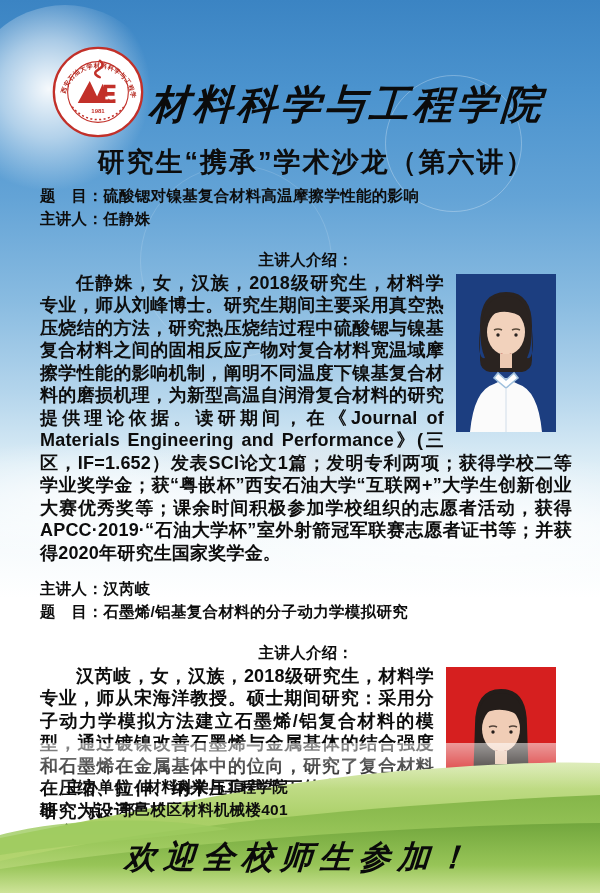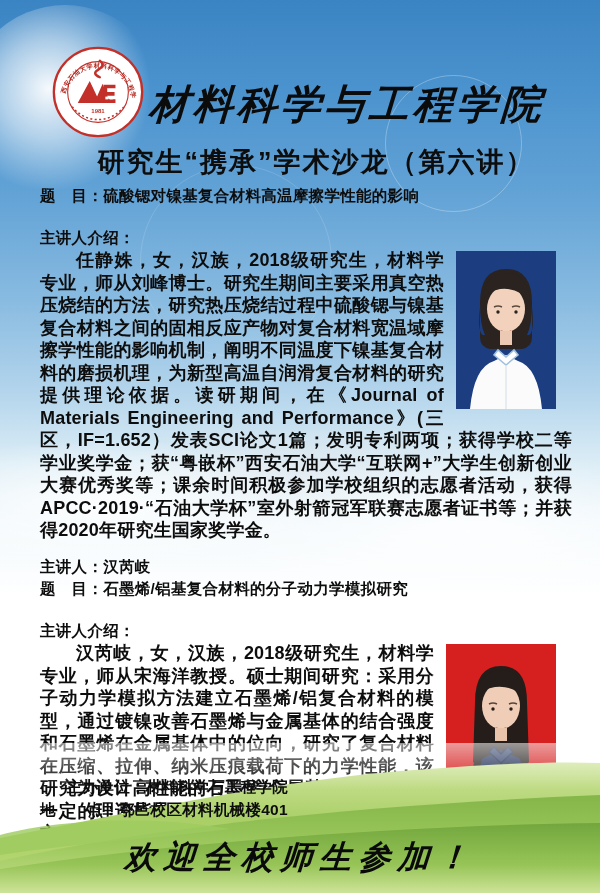--- a/index.html
+++ b/index.html
@@ -26,21 +26,21 @@
   .logo-wrap{position:absolute;left:52px;top:46px;width:92px;height:92px;}
   .college-title{position:absolute;left:138px;top:50px;width:418px;text-align:center;
     font-family:"DejaVu Serif","Liberation Serif",serif;font-size:40px;font-weight:900;
     color:#0b0b0b;letter-spacing:4px;font-style:italic;transform:skewX(-3deg);white-space:nowrap;}
   .event-title{position:absolute;left:16px;top:122px;width:600px;text-align:center;
     font-size:27px;font-weight:900;color:#0d0d0d;letter-spacing:2px;}
 
   
   .content{position:absolute;left:40px;top:168px;width:532px;color:#0d0d0d;margin-top:17px;}
   .row{font-size:15.5px;font-weight:700;line-height:22.5px;letter-spacing:.3px;}
-  .intro-head{font-size:15.5px;font-weight:700;line-height:22.5px;margin-top:19px;letter-spacing:.3px;}
+  .intro-head{font-size:15.5px;font-weight:700;line-height:22.5px;margin-top:19px;letter-spacing:.3px;text-align:center;}
   .intro-para{margin:0;font-size:18px;font-weight:700;line-height:22.5px;text-align:justify;
     text-indent:2em;letter-spacing:.2px;}
   .sec2{margin-top:14px;}
   .photo{float:right;margin:2px 16px 6px 12px;display:block;}
   .photo svg{display:block;}
 
   
   .footer{position:absolute;left:40px;top:776px;color:#0d0d0d;z-index:3;}
   .footer .row{font-size:15.5px;line-height:22.8px;text-align:right;}
   .welcome{position:absolute;left:0;top:836px;width:600px;text-align:center;z-index:3;
@@ -108,20 +108,21 @@
       <text x="50" y="73" text-anchor="middle" font-size="6.5" font-weight="bold" fill="#c23029">1981</text>
     </svg>
   </div>
 
   <h1 class="college-title">材料科学与工程学院</h1>
   <h2 class="event-title">研究生“携承”学术沙龙（第六讲）</h2>
 
   <div class="content">
 
     <div class="row"><span>题　目：</span><span>硫酸锶对镍基复合材料高温摩擦学性能的影响</span></div>
+    <div class="row"><span>主讲人：</span><span>任静姝</span></div>
     <div class="intro-head">主讲人介绍：</div>
     <p class="intro-para">
       <span class="photo">
         <svg width="100" height="158" viewBox="0 0 100 158">
           <rect width="100" height="158" fill="#1c3e80"></rect>
           <path d="M24,52 q0,-34 26,-34 q26,0 26,34 q0,22 -5,32 q8,2 5,-28 l0,30 q0,10 -10,12 l-32,0 q-10,-2 -10,-12 l0,-30 q-3,30 5,28 q-5,-10 -5,-32 Z" fill="#2a2320"></path>
           <ellipse cx="50" cy="58" rx="19" ry="23" fill="#f2d2bc"></ellipse>
           <path d="M26,52 q2,-30 24,-30 q22,0 24,30 q-10,-16 -30,-14 q-14,2 -18,14 Z" fill="#2a2320"></path>
           <path d="M38,56 q4,-2 8,0 M56,56 q4,-2 8,0" stroke="#5a4a3a" stroke-width="1.4" fill="none"></path>
           <circle cx="42" cy="61" r="1.7" fill="#2a2320"></circle>

